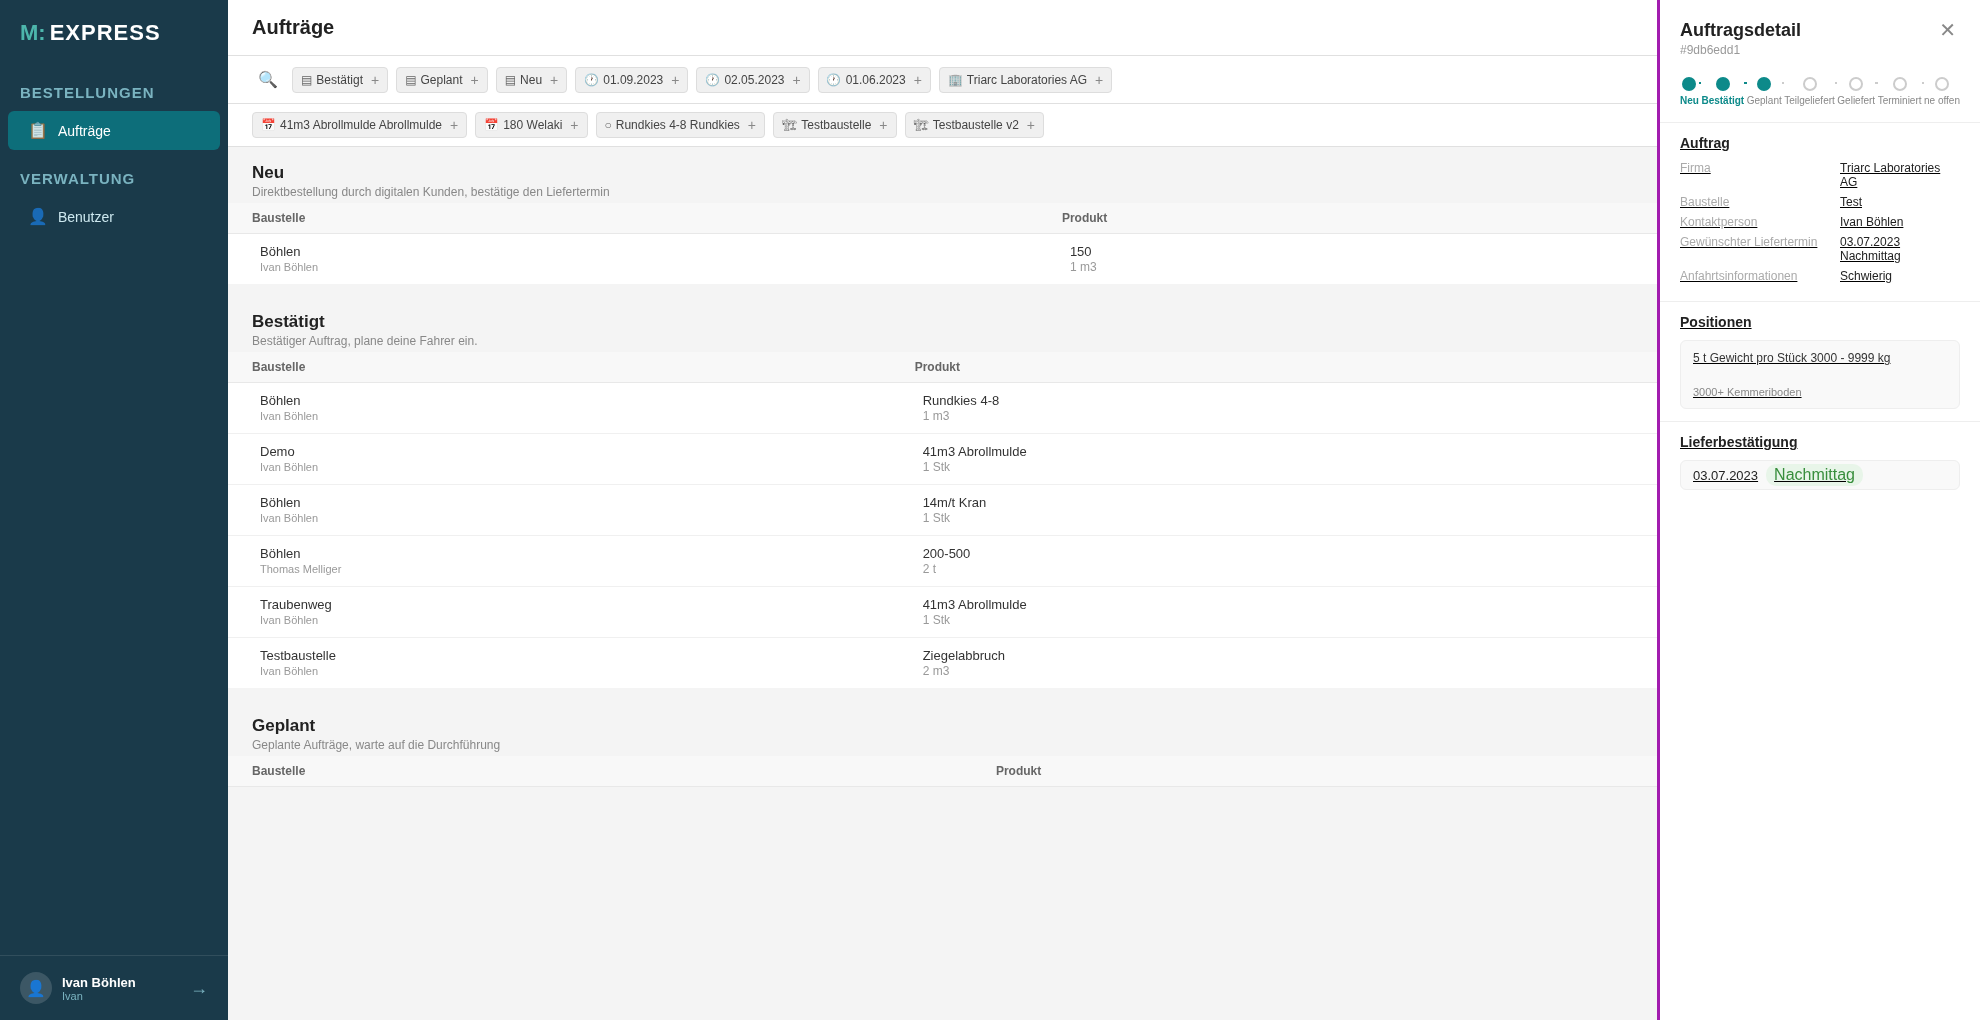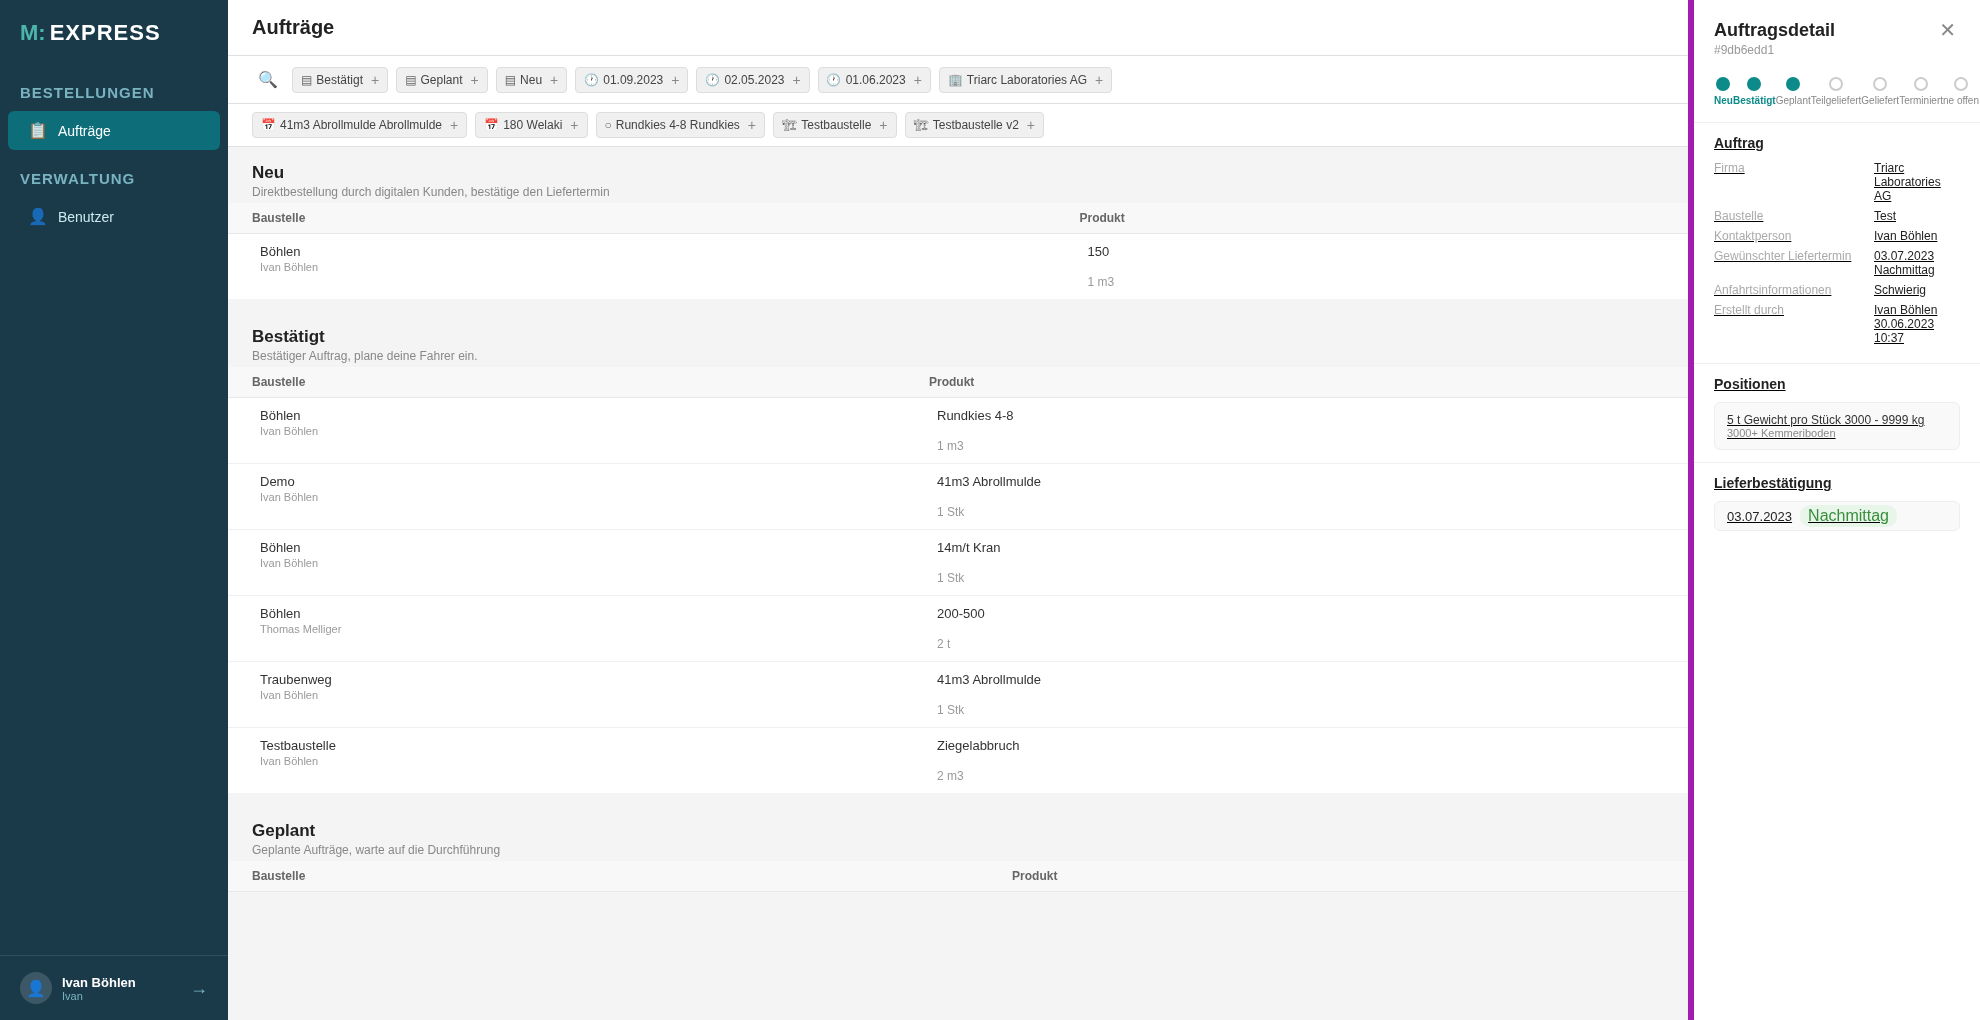--- a/index.html
+++ b/index.html
@@ -206,28 +206,28 @@
       border-bottom: none;
     }
     .order-table .td-secondary {
       font-size: 11px;
       color: #999;
       margin-top: 2px;
     }
     .order-table .td-amount {
       font-size: 12px;
       color: #999;
-      margin-top: 16px;
+      margin-top: 1px;
     }
 
     
     .detail-panel {
-      width: 292px;
+      width: 323px;
       background: #fff;
-      border-left: 6px solid #a21caf;
+      border-left: 3px solid #a21caf;
       flex-shrink: 0;
       display: flex;
       flex-direction: column;
       overflow-y: auto;
     }
     .detail-header {
       display: flex;
       align-items: flex-start;
       justify-content: space-between;
       padding: 20px 20px 8px 20px;
@@ -330,21 +330,21 @@
       background: #f9f9f9;
       border: 1px solid #eee;
       border-radius: 6px;
       padding: 10px 12px;
       font-size: 12px;
       color: #333;
     }
     .position-card-sub {
       color: #888;
       font-size: 11px;
-      margin-top: 0;
+      margin-top: 21px;
     }
 
     .delivery-card {
       background: #f9f9f9;
       border: 1px solid #eee;
       border-radius: 6px;
       padding: 3px 12px;
       font-size: 13px;
       color: #222;
       display: flex;
@@ -651,24 +651,20 @@
       <span class="detail-value">Ivan Böhlen</span>
     </div>
     <div class="detail-row">
       <span class="detail-label">Gewünschter Liefertermin</span>
       <span class="detail-value">03.07.2023  Nachmittag</span>
     </div>
     <div class="detail-row">
       <span class="detail-label">Anfahrtsinformationen</span>
       <span class="detail-value">Schwierig</span>
     </div>
-    <div class="detail-row">
-      <span class="detail-label">Erstellt durch</span>
-      <span class="detail-value">Ivan Böhlen 30.06.2023 10:37</span>
-    </div>
   </div>
 
   <div class="detail-section">
     <div class="detail-section-title">Positionen</div>
     <div class="position-card">
       <div>5 t Gewicht pro Stück 3000 - 9999 kg</div>
       <div class="position-card-sub">3000+ Kemmeriboden</div>
     </div>
   </div>
 

